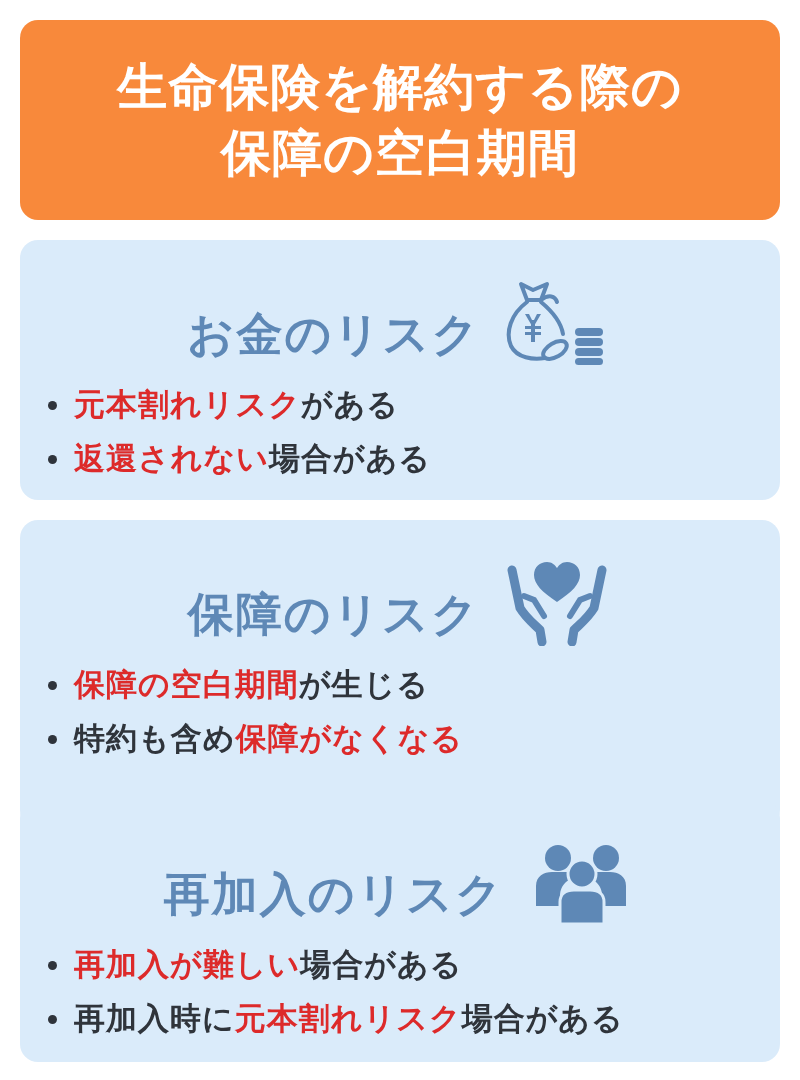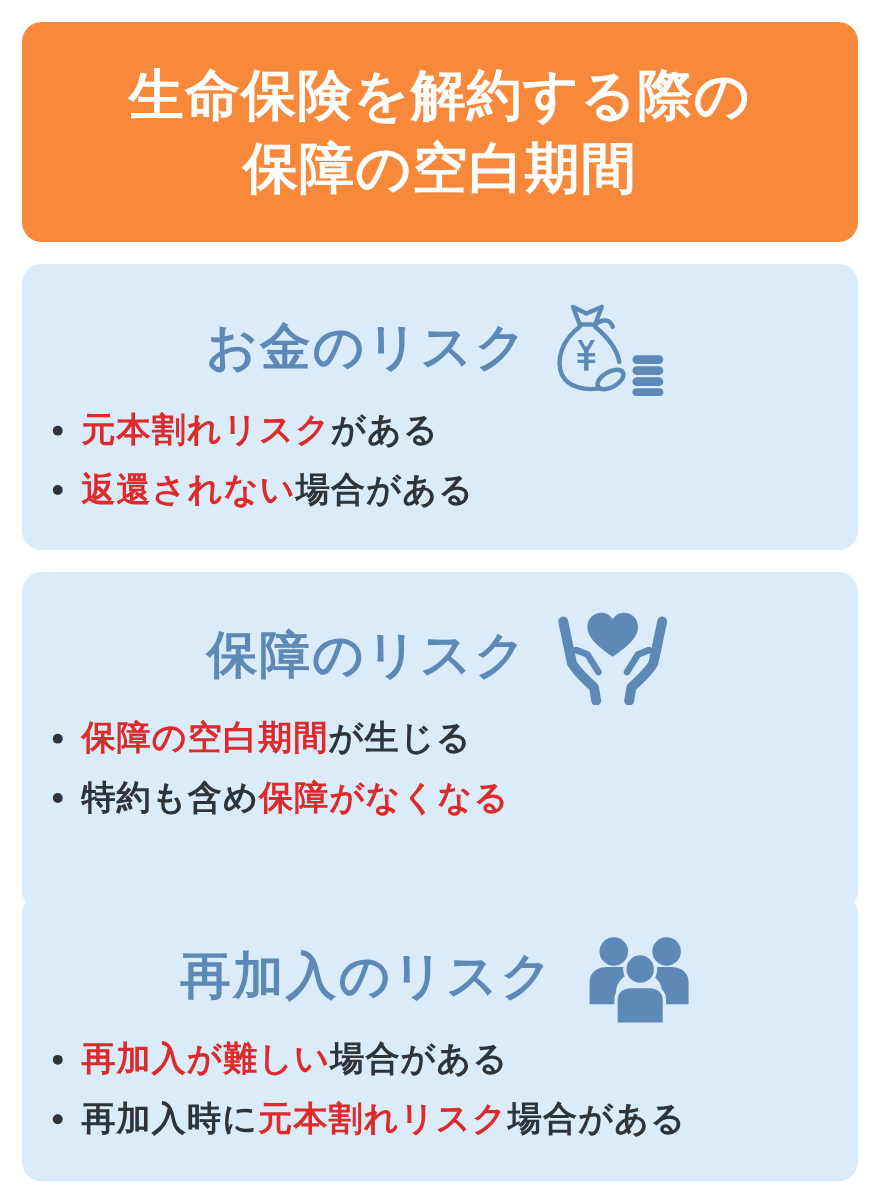--- a/index.html
+++ b/index.html
@@ -12,33 +12,33 @@
     display: flex; flex-direction: column; align-items: center; justify-content: center;
     color: #ffffff; font-weight: bold; font-size: 50px; line-height: 66px; letter-spacing: 1px;
     text-align: center;
   }
 
   .card {
     position: absolute; left: 20px; width: 760px; background: #DAEBFA; border-radius: 18px;
   }
   .card-1 { top: 240px; height: 260px; }
   .card-2 { top: 520px; height: 308px; }
-  .card-3 { top: 800px; height: 262px; margin-top: 12px; }
+  .card-3 { top: 800px; height: 262px; }
 
   .card-head {
     position: absolute; top: 26px; left: 0; width: 100%; height: 100px;
-    display: flex; align-items: center; justify-content: center; gap: 22px;
+    display: flex; align-items: flex-end; justify-content: center; gap: 22px;
   }
   .card-title {
     color: #5E88B6; font-weight: bold; font-size: 46px; letter-spacing: 2px; white-space: nowrap;
   }
   .icon { width: 110px; height: 90px; display: block; }
 
   .bullets {
-    position: absolute; left: 24px; top: 124px; list-style: none;
+    position: absolute; left: 24px; top: 138px; list-style: none;
   }
   .bullet {
     display: flex; align-items: center; height: 54px;
     font-size: 31px; font-weight: bold; color: #2F343B; white-space: nowrap; letter-spacing: 1px;
   }
   .dot {
     width: 9px; height: 9px; border-radius: 50%; background: #2F343B;
     margin: 0 17px 0 4px; flex: none;
   }
   .red { color: #DD2A2A; }

